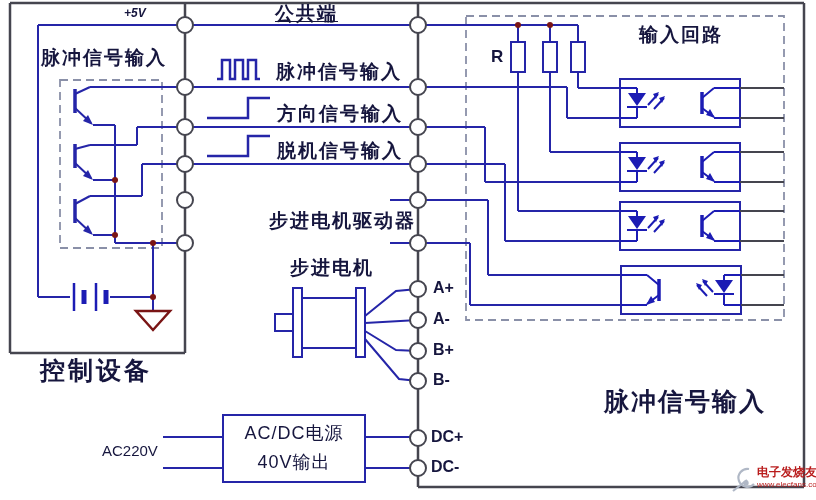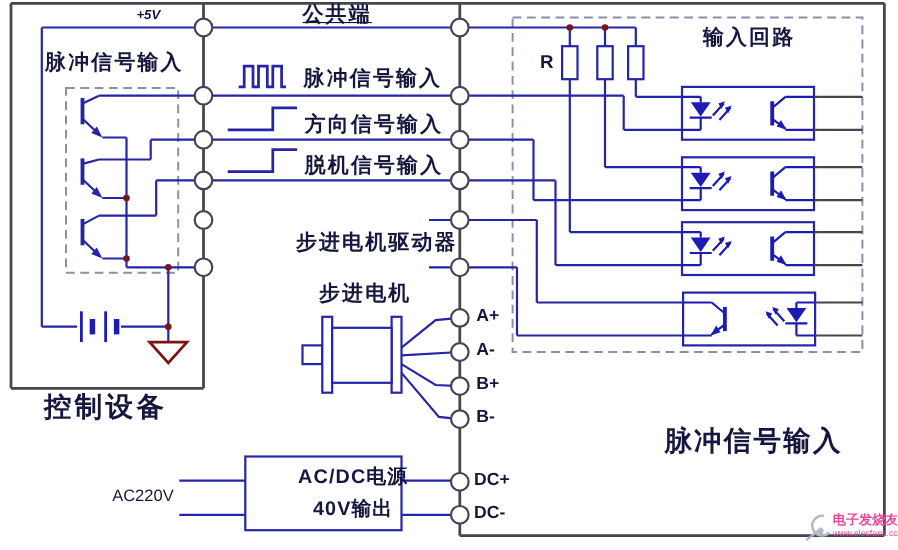--- a/index.html
+++ b/index.html
@@ -7,22 +7,22 @@
     position:relative;width:816px;height:500px;background:#ffffff;
     font-family:"Liberation Sans","DejaVu Sans",sans-serif;overflow:hidden;
   }
   #wires{position:absolute;left:0;top:0;}
   .lbl{position:absolute;color:#16163e;white-space:nowrap;line-height:1.05;}
   .cjk{font-weight:600;}
   .sig{font-size:19px;letter-spacing:2px;}
   .big{font-size:25px;font-weight:700;letter-spacing:3px;}
   .term{font-size:16px;font-weight:600;color:#16163e;}
   .boxtxt{position:absolute;left:223px;width:142px;text-align:center;
-          font-size:18px;font-weight:700;color:#16163e;letter-spacing:1px;padding-left:27px;}
-  .wm{color:#ec4899;font-weight:700;}
+          font-size:18px;font-weight:400;color:#16163e;letter-spacing:1px;}
+  .wm{color:#b91c1c;font-weight:700;}
 </style>
 </head>
 <body>
 
 <div id="stage">
 
 <svg id="wires" width="816" height="500" viewBox="0 0 816 500">
 
   <g stroke="#45454f" stroke-width="2.5" fill="none">
     <path d="M10,3 H804"></path>

